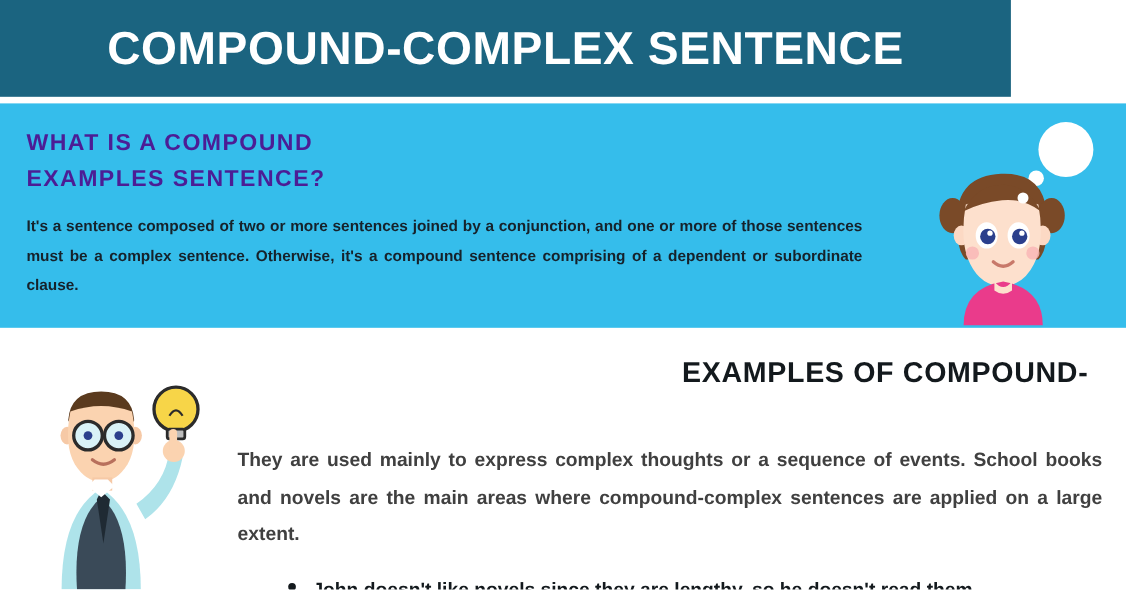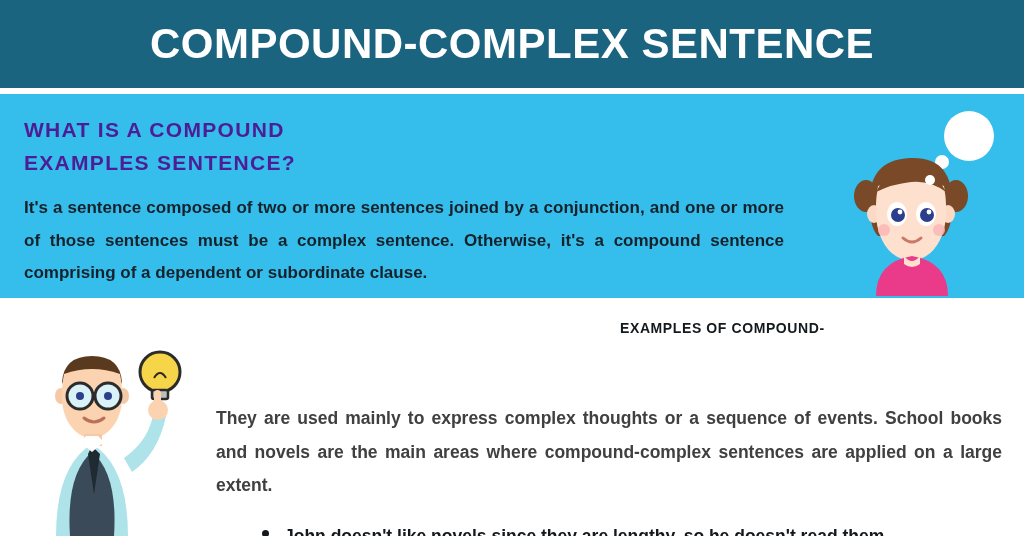--- a/index.html
+++ b/index.html
@@ -16,21 +16,21 @@
     position: relative;
     width: 1024px;
     height: 536px;
     background: #ffffff;
   }
 
   
   .title-bar {
     position: absolute;
     left: 0; top: 0;
-    width: 1024px;
+    width: 919px;
     height: 88px;
     background: #1b6480;
     display: flex;
     align-items: center;
     justify-content: center;
   }
   .title-bar .title {
     color: #ffffff;
     font-size: 42px;
     font-weight: bold;
@@ -55,42 +55,42 @@
     font-size: 21px;
     font-weight: bold;
     letter-spacing: 1.3px;
     line-height: 1.55;
   }
   .def-body {
     position: absolute;
     left: 24px; top: 98px;
     width: 760px;
     color: #16222b;
-    font-size: 17px;
+    font-size: 14px;
     font-weight: bold;
     line-height: 1.92;
     text-align: justify;
   }
 
   
   .girl-art {
     position: absolute;
     right: 18px;
     top: 16px;
     width: 180px;
     height: 186px;
   }
 
   
   .examples-heading {
     position: absolute;
     left: 620px; top: 318px;
     width: 390px;
     color: #13191d;
-    font-size: 14px;
+    font-size: 26px;
     font-weight: bold;
     letter-spacing: 0.6px;
     line-height: 1.55;
   }
   .examples-body {
     position: absolute;
     left: 216px; top: 402px;
     width: 786px;
     color: #404040;
     font-size: 17.5px;

